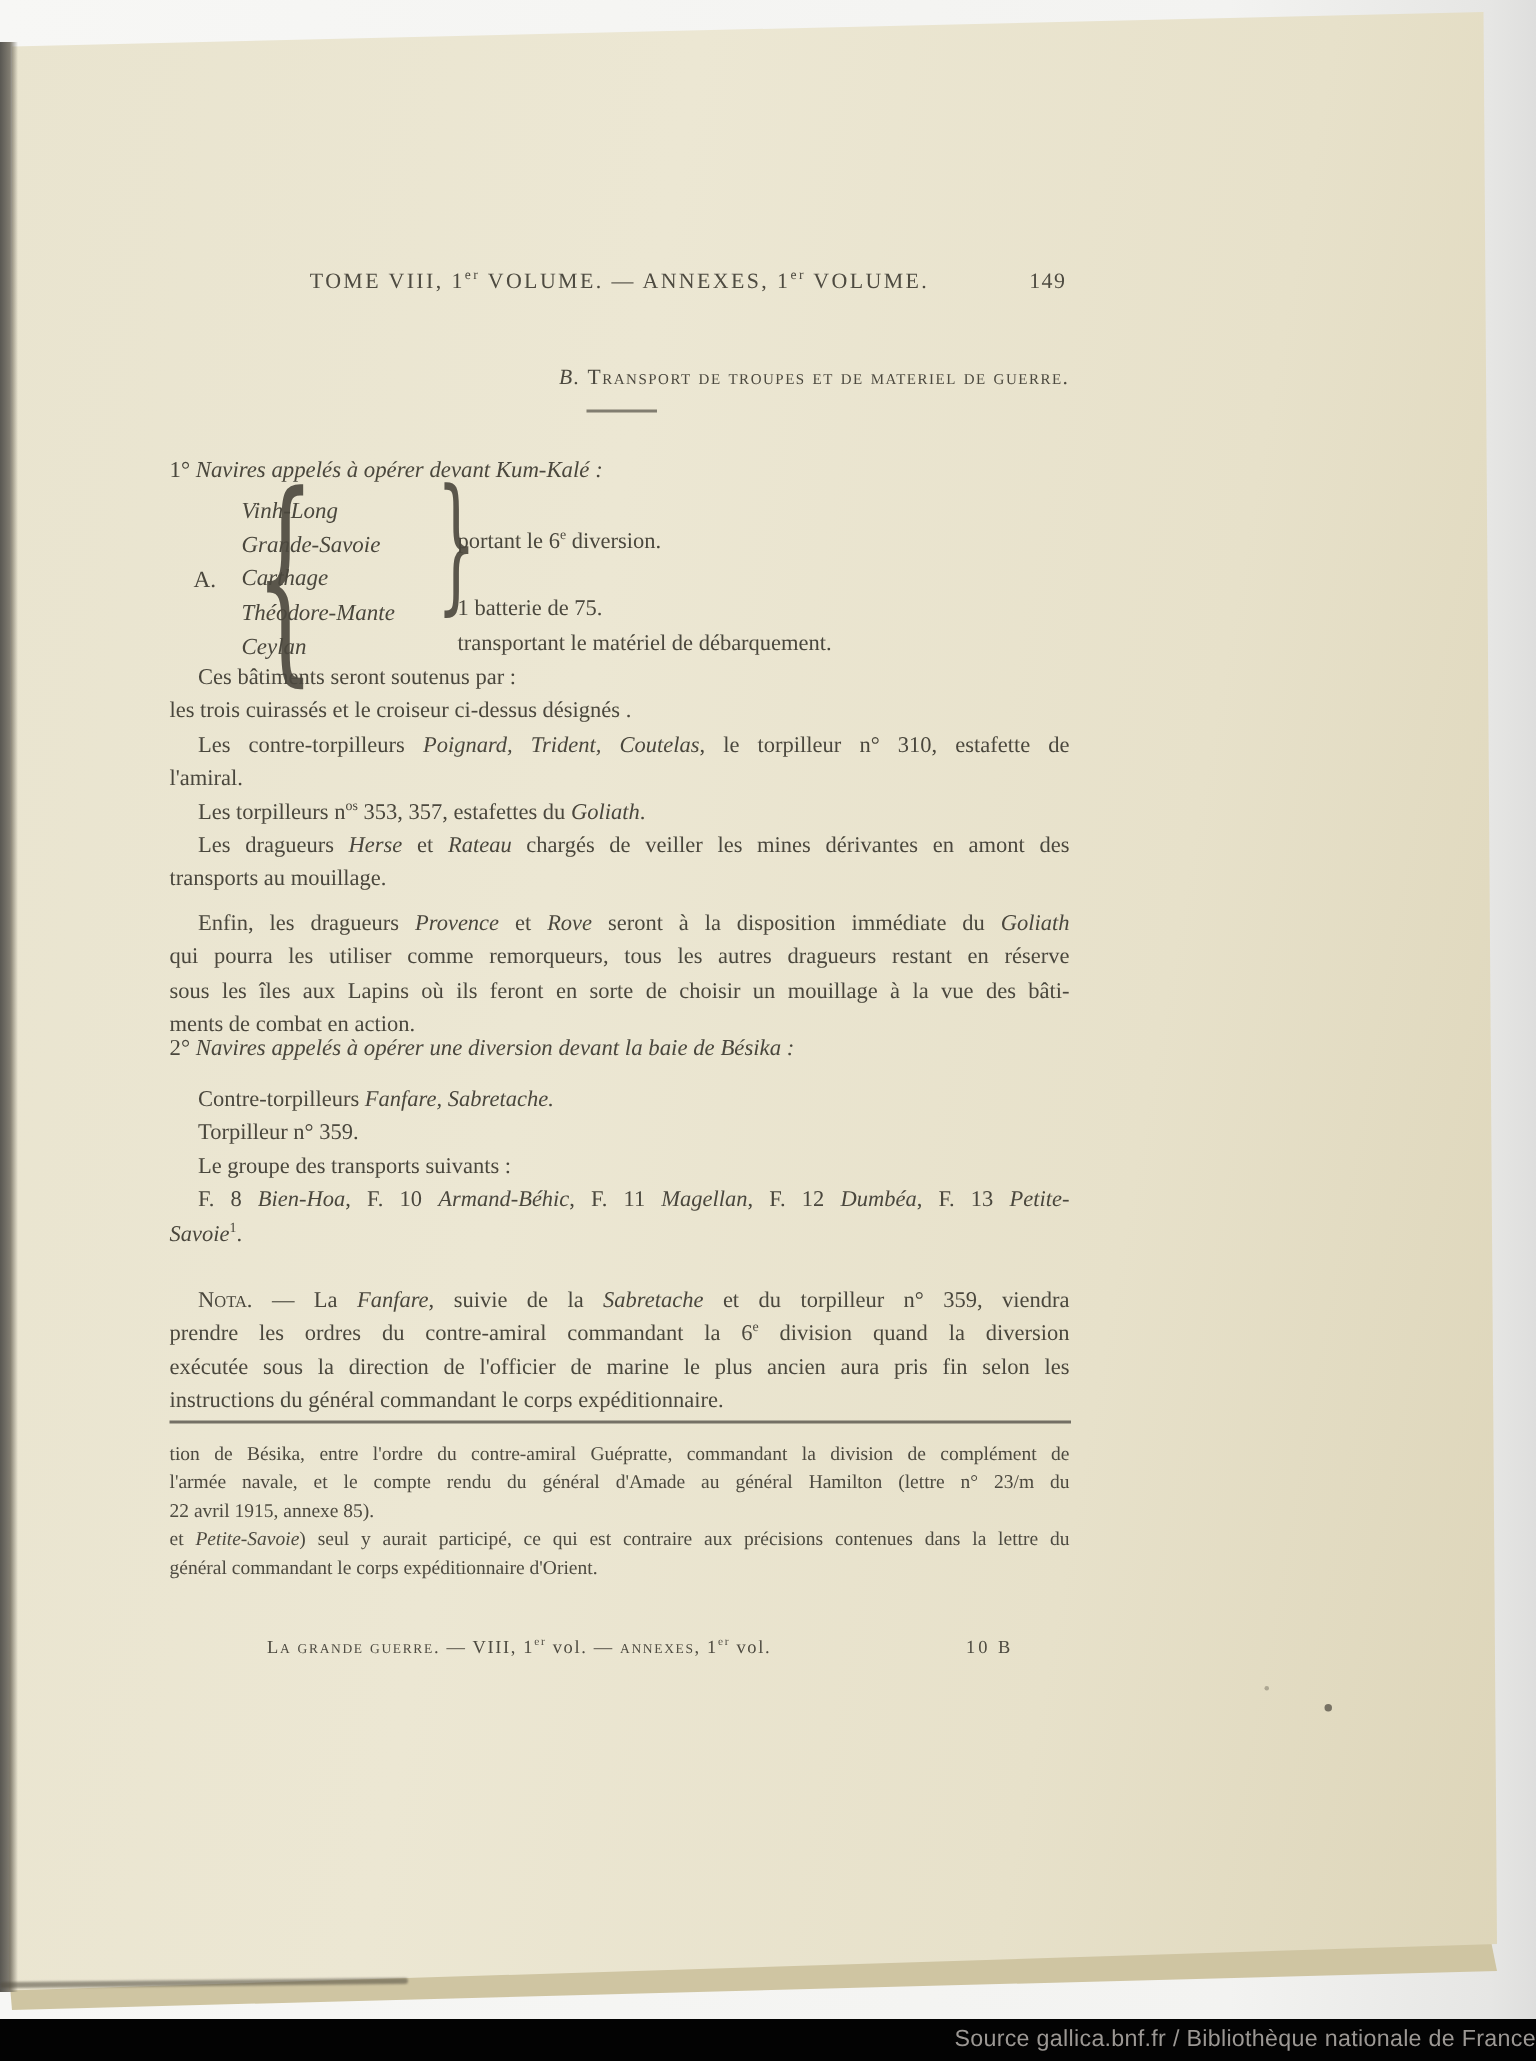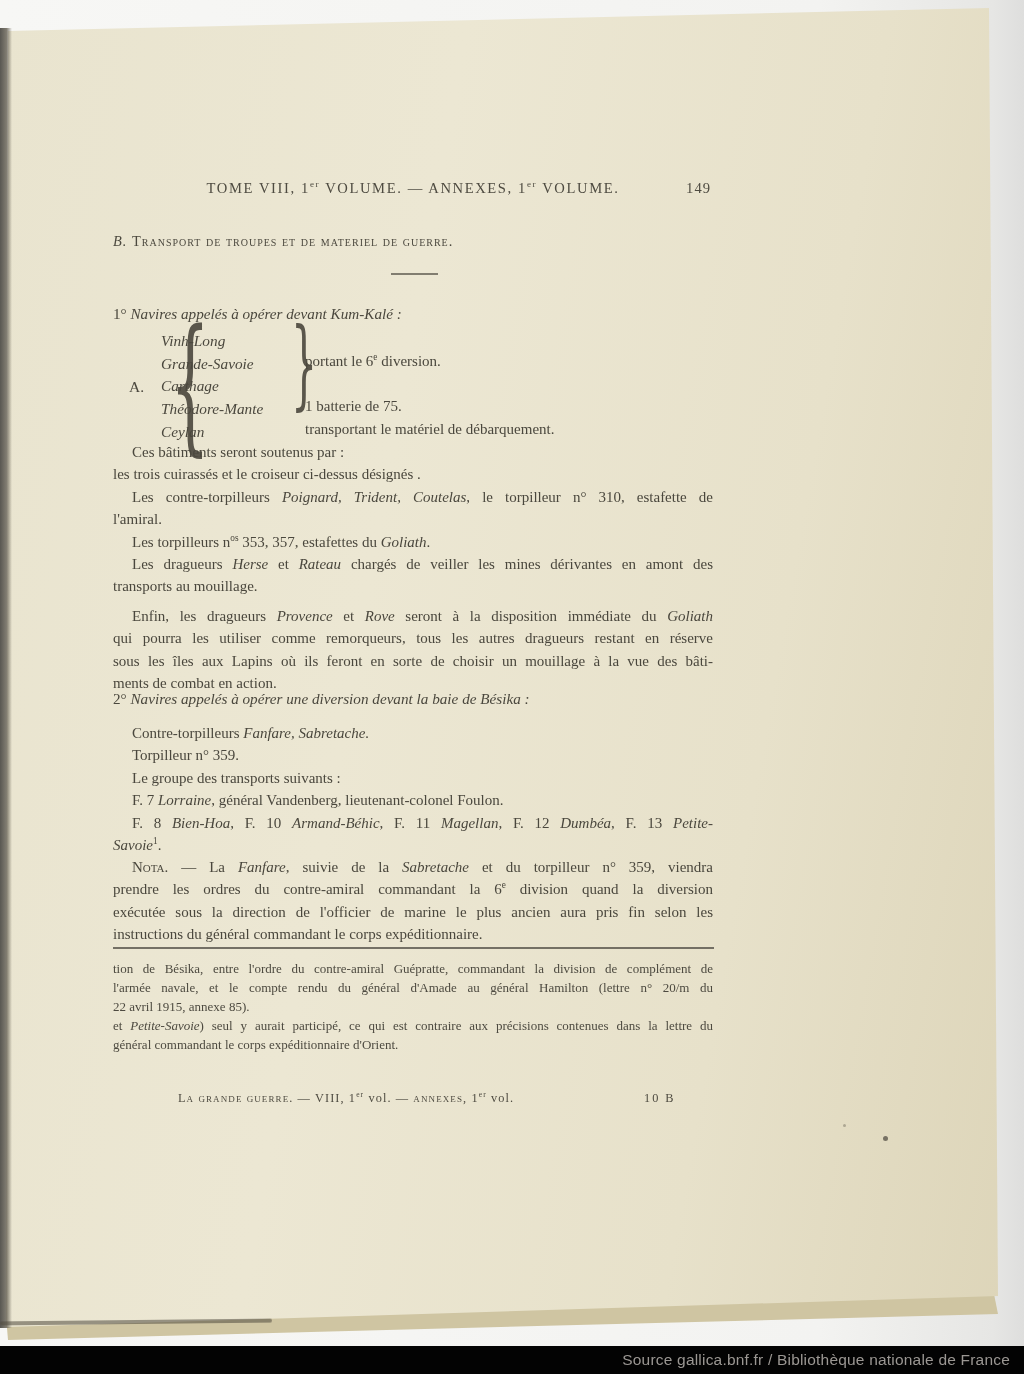--- a/index.html
+++ b/index.html
@@ -39,21 +39,21 @@
   .ind{padding-left:19px;}
   .just{white-space:normal;text-align:justify;text-align-last:justify;}
   sup{font-size:62%;vertical-align:super;line-height:0;}
   .sc{font-variant:small-caps;}
   i{font-style:italic;}
 
   .header-row{top:180px;height:22px;}
   .header-title{display:block;text-align:center;font-size:14.6px;letter-spacing:1.6px;color:#4e4b41;}
   .page-num{position:absolute;right:2px;top:0;font-size:14.6px;letter-spacing:1px;color:#4e4b41;}
 
-  .heading-b{top:233px;text-align:left;font-size:14.4px;letter-spacing:1px;color:#4c493f;}
+  .heading-b{top:244px;text-align:right;font-size:14.4px;letter-spacing:1px;color:#4c493f;}
   .heading-rule{position:absolute;left:391px;top:273px;width:47px;height:2px;background:#5d5a4f;opacity:.75;}
   .subhead{text-align:left;font-size:15.2px;color:#4a473d;}
   .subhead-1{top:305px;}
   .subhead-2{top:690px;}
 
   
   .bracket-group{top:330px;height:116px;}
   .bg-label{position:absolute;left:16px;top:48px;font-size:15.5px;}
   .brace{position:absolute;font-family:"DejaVu Serif",serif;color:#5a564b;font-weight:300;}
   .brace-left{left:30px;top:-2px;height:118px;font-size:148px;line-height:112px;transform:scaleX(.42);transform-origin:center;}
@@ -78,21 +78,21 @@
   .footer-left{position:absolute;left:65px;top:0;font-size:12.3px;letter-spacing:1.1px;color:#4e4b41;white-space:nowrap;}
   .footer-right{position:absolute;left:531px;top:0;font-size:12.3px;letter-spacing:2px;color:#4e4b41;}
 
   
   .source-bar{
     position:absolute;left:0;top:1346px;width:1024px;height:28px;background:#030303;
     display:flex;align-items:center;justify-content:flex-end;
   }
   .source-bar-text{
     font-family:"Liberation Sans",sans-serif;font-size:15.5px;color:#9b9793;
-    padding-right:14px;letter-spacing:.2px;
+    letter-spacing:.2px;
   }
 </style>
 </head>
 <body>
 
 <div class="stage">
 
   <div class="under-edge"></div>
   <div class="paper"></div>
   <div class="gutter"></div>
@@ -142,36 +142,35 @@
     <div class="line just"><span>sous les îles aux Lapins où ils feront en sorte de choisir un mouillage à la vue des bâti-</span></div>
     <div class="line"><span>ments de combat en action.</span></div>
   </div>
 
   <div class="block subhead subhead-2"><span>2° </span><i>Navires appelés à opérer une diversion devant la baie de Bésika :</i></div>
 
   <div class="block para3 ink">
     <div class="line ind"><span>Contre-torpilleurs </span><i>Fanfare, Sabretache.</i></div>
     <div class="line ind"><span>Torpilleur n° 359.</span></div>
     <div class="line ind"><span>Le groupe des transports suivants :</span></div>
-    <div class="line ind"><span>F. 7 </span><i>Lorraine</i><span>, général Vandenberg, lieutenant-colonel Foulon.</span></div>
     <div class="line ind just"><span>F. 8 </span><i>Bien-Hoa</i><span>, F. 10 </span><i>Armand-Béhic</i><span>, F. 11 </span><i>Magellan</i><span>, F. 12 </span><i>Dumbéa</i><span>, F. 13 </span><i>Petite-</i></div>
     <div class="line"><i>Savoie</i><span><sup>1</sup></span><span>.</span></div>
   </div>
 
   <div class="block nota ink">
     <div class="line ind just"><span class="sc">Nota.</span><span> — La </span><i>Fanfare</i><span>, suivie de la </span><i>Sabretache</i><span> et du torpilleur n° 359, viendra</span></div>
     <div class="line just"><span>prendre les ordres du contre-amiral commandant la 6</span><span><sup>e</sup></span><span> division quand la diversion</span></div>
     <div class="line just"><span>exécutée sous la direction de l'officier de marine le plus ancien aura pris fin selon les</span></div>
     <div class="line"><span>instructions du général commandant le corps expéditionnaire.</span></div>
   </div>
 
   <div class="foot-sep"></div>
   <div class="block footnote">
     <div class="line just"><span>tion de Bésika, entre l'ordre du contre-amiral Guépratte, commandant la division de complément de</span></div>
-    <div class="line just"><span>l'armée navale, et le compte rendu du général d'Amade au général Hamilton (lettre n° 20/m du</span></div>
+    <div class="line just"><span>l'armée navale, et le compte rendu du général d'Amade au général Hamilton (lettre n° 23/m du</span></div>
     <div class="line"><span>22 avril 1915, annexe 85).</span></div>
     <div class="line just"><span>et </span><i>Petite-Savoie</i><span>) seul y aurait participé, ce qui est contraire aux précisions contenues dans la lettre du</span></div>
     <div class="line"><span>général commandant le corps expéditionnaire d'Orient.</span></div>
   </div>
 
   <div class="block footer-row">
     <span class="footer-left"><span class="sc">La grande guerre.</span><span> — VIII, 1</span><span><sup>er</sup></span><span> vol. — </span><span class="sc">annexes</span><span>, 1</span><span><sup>er</sup></span><span> vol.</span></span>
     <span class="footer-right">10 B</span>
   </div>
 

